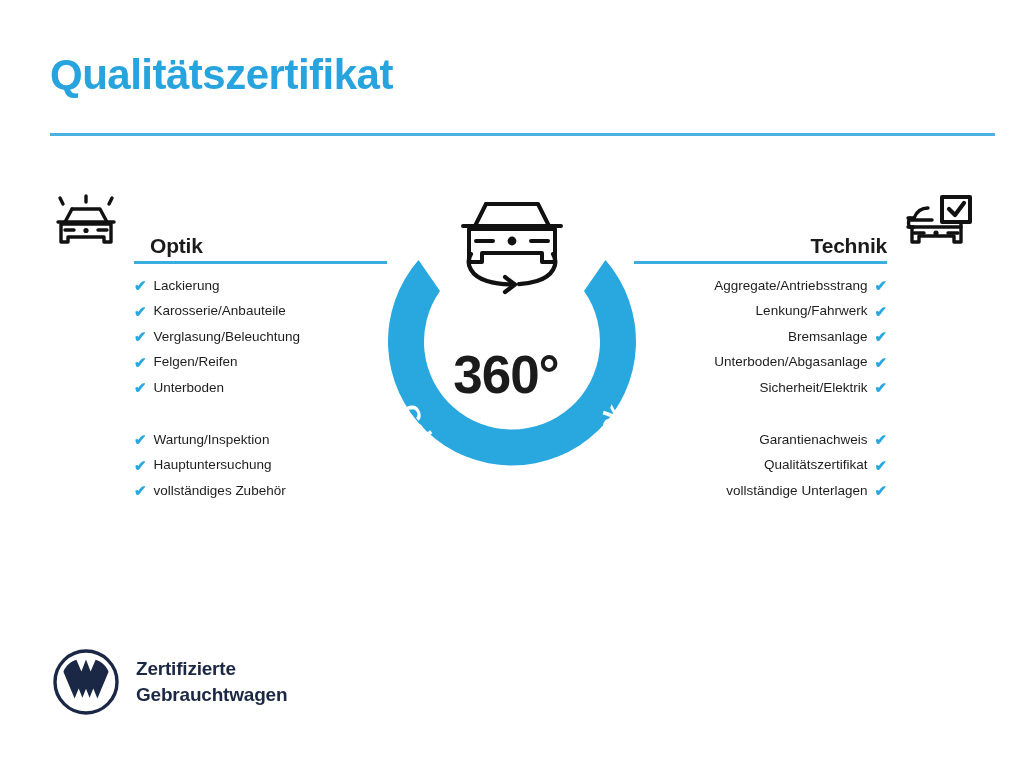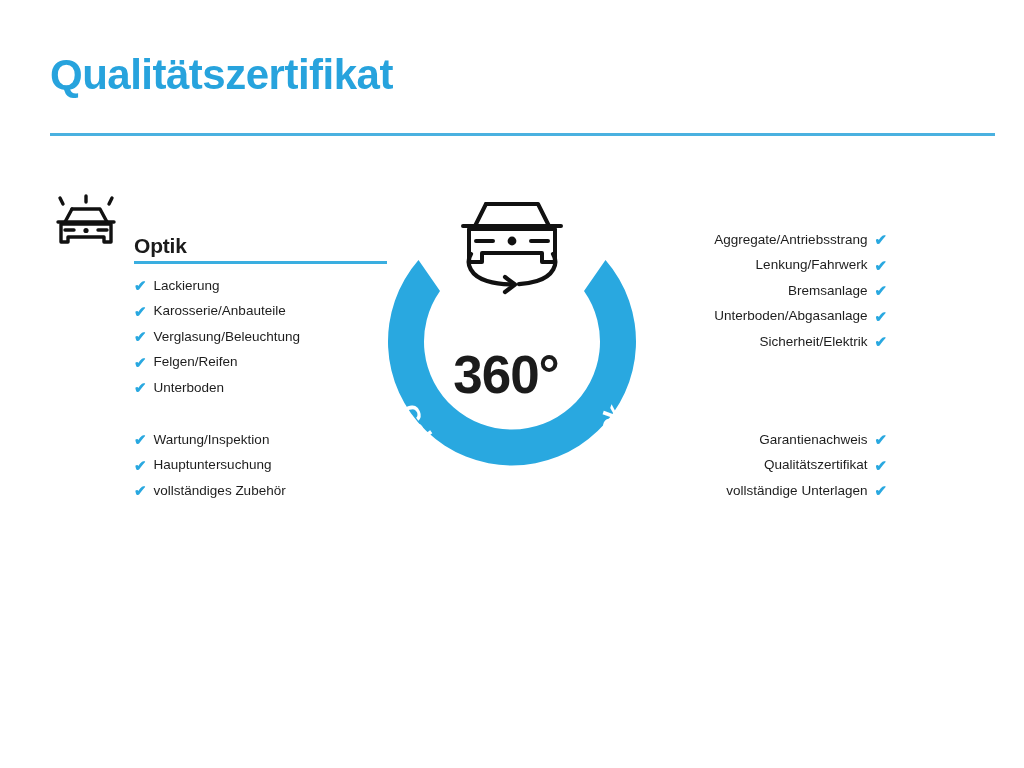--- a/index.html
+++ b/index.html
@@ -59,21 +59,21 @@
   }
   .block-title {
     position: absolute;
     bottom: 6px;
     font-size: 21px;
     font-weight: bold;
     color: #1b1b1b;
     letter-spacing: -0.2px;
     white-space: nowrap;
   }
-  .col-left  .block-title { left: 84px; margin-top: 15px; }
+  .col-left  .block-title { left: 100px; margin-top: 15px; }
   .col-right .block-title { right: 87px; }
 
   .block-rule {
     position: absolute;
     bottom: 0;
     height: 3px;
     background: #3aaee0;
     width: 253px;
   }
   .col-left  .block-rule { left: 84px; }
@@ -241,20 +241,39 @@
         <li>
             <span class="chk">✔</span>
             <span>vollständiges Zubehör</span>
           </li>
       </ul>
     </div>
   </div>
 
   <div class="col col-right" style="top:218px;">
     <div class="block">
+      <div class="block-head">
+        <div class="icon-box">
+          <svg viewBox="0 0 72 62" fill="none" stroke="#111111" stroke-width="3.4" stroke-linecap="round" stroke-linejoin="round">
+            <path d="M26 14 C18 14 14 19 12 24"></path>
+            <path d="M12 24 L6 24"></path>
+            <path d="M8 24 C6 27 6 31 8 33"></path>
+            <path d="M6 33 L12 33"></path>
+            <path d="M8 26 L30 26"></path>
+            <path d="M8 33 L10 33 L10 48 L17 48 L17 42 L52 42 L52 48 L59 48 L59 30" fill="none"></path>
+            <path d="M10 33 L59 33"></path>
+            <path d="M12 39 L22 39 M46 39 L56 39"></path>
+            <circle cx="34" cy="39" r="2.6" fill="#111111" stroke="none"></circle>
+            <rect x="40" y="3" width="28" height="25" stroke-width="4"></rect>
+            <path d="M47 15 L53 21 L62 9" stroke-width="4.2"></path>
+          </svg>
+        </div>
+        <div class="block-title">Technik</div>
+        <div class="block-rule"></div>
+      </div>
       <ul class="check-list">
         <li>
             <span>Aggregate/Antriebsstrang</span>
             <span class="chk">✔</span>
           </li>
         <li>
             <span>Lenkung/Fahrwerk</span>
             <span class="chk">✔</span>
           </li>
         <li>
@@ -323,14 +342,31 @@
 
         <path d="M26 62 C20 72 26 84 42 89 C50 91.5 60 92.5 68 92.5" stroke-width="4.2"></path>
         <path d="M60 85 L70 92.5 L60 100" stroke-width="4.2"></path>
         <path d="M108 62 C114 72 108 84 92 89 C86 90.8 80 91.8 74 92.2" stroke-width="4.2"></path>
       </svg>
     </div>
 
     <div id="badge-degrees">360°</div>
   </div>
 
+  <div id="footer-logo">
+    <svg id="vw-mark" viewBox="0 0 68 68">
+      <circle cx="34" cy="34" r="31" fill="none" stroke="#1b2845" stroke-width="3.4"></circle>
+      <path d="M34 11.5
+               L38.6 23.5
+               L43.6 11.8
+               C49.5 13.6 54.3 18 56.6 23.7
+               L45.4 50.5
+               L41.3 40.6 L37.6 49.8 L34 40.7 L30.4 49.8 L26.7 40.6 L22.6 50.5
+               L11.4 23.7 C13.7 18 18.5 13.6 24.4 11.8
+               L29.4 23.5 Z" fill="#1b2845" stroke="none"></path>
+    </svg>
+    <div id="footer-text">
+      <div>Zertifizierte</div>
+      <div>Gebrauchtwagen</div>
+    </div>
+  </div>
 
 </div>
 
 </body></html>

